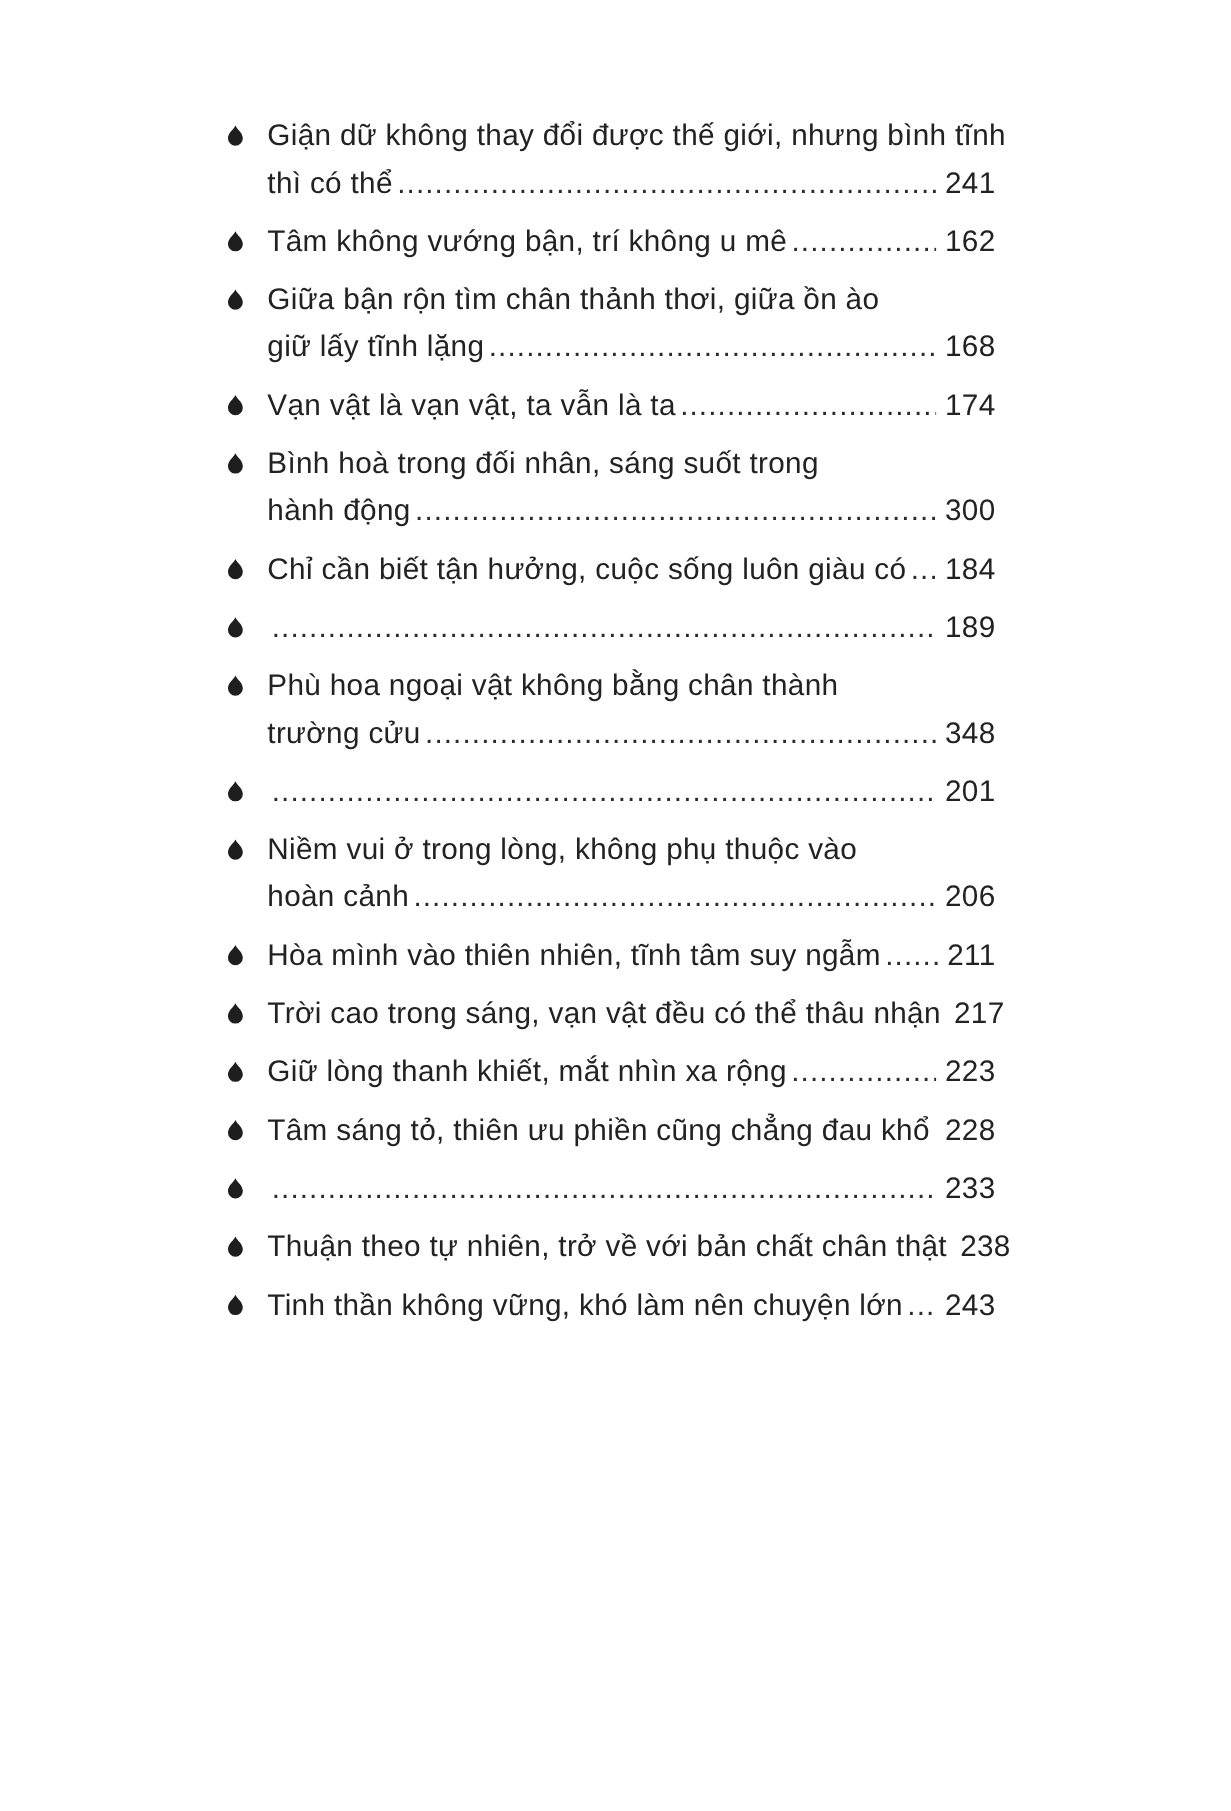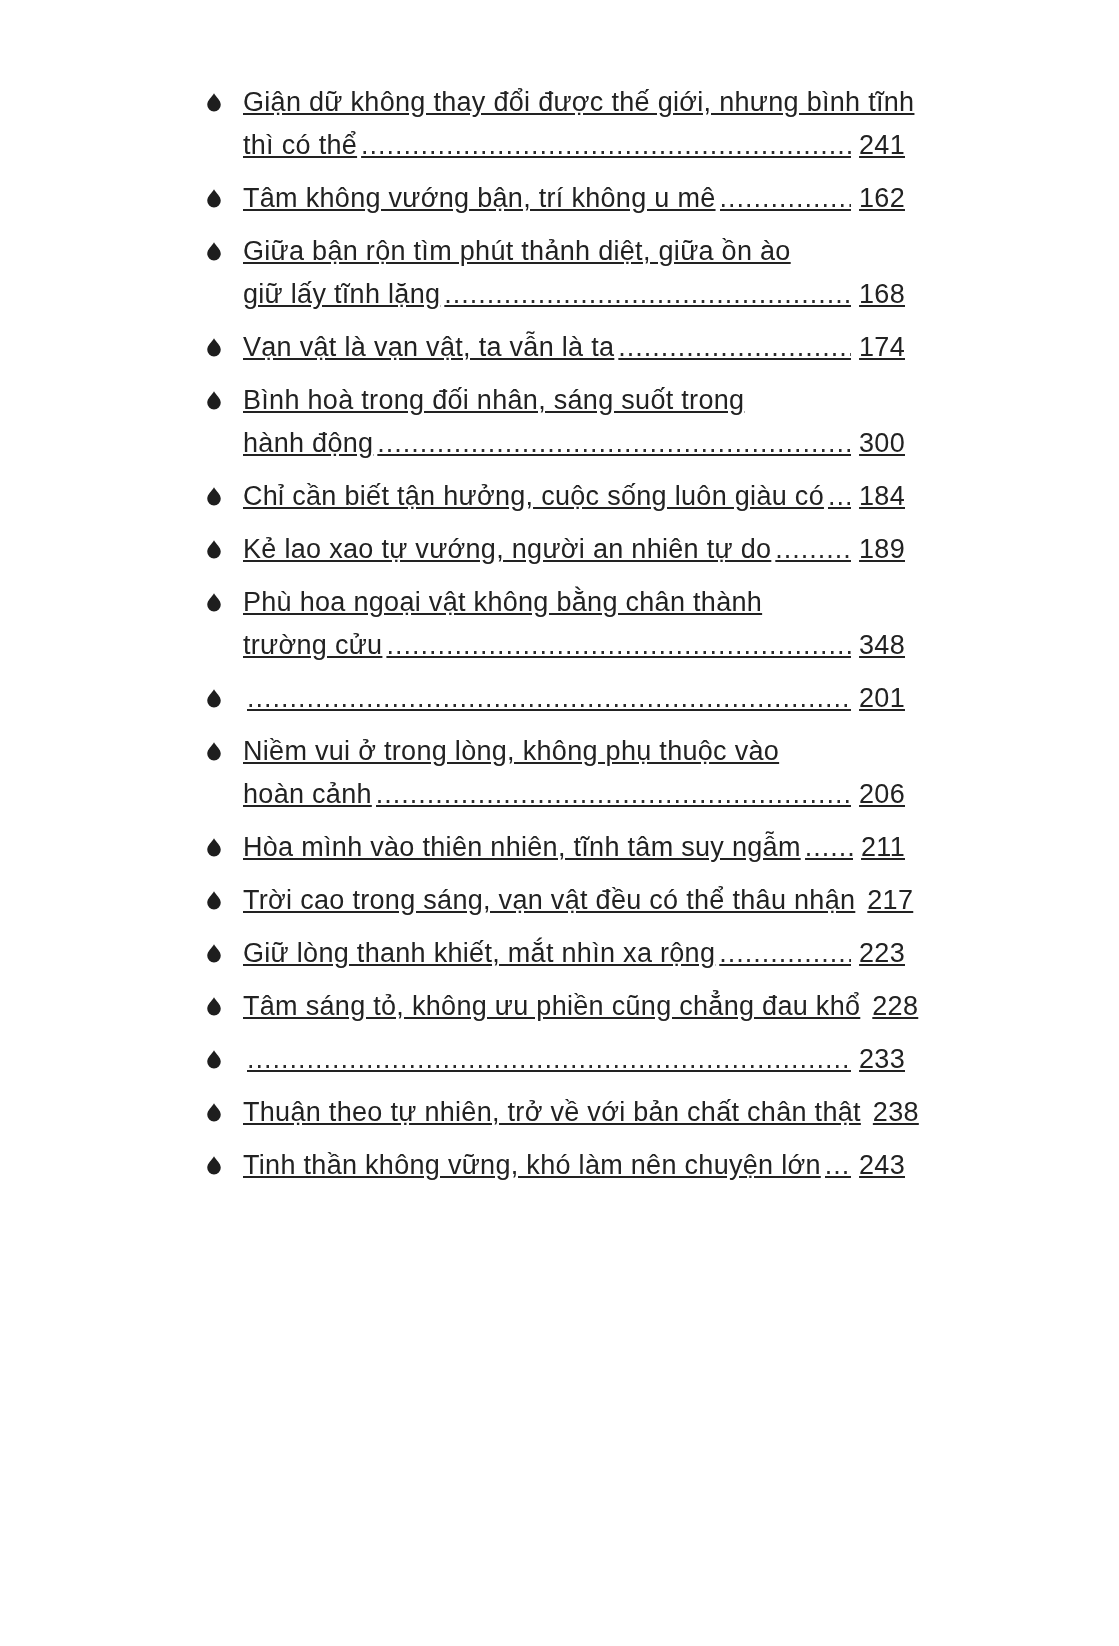--- a/index.html
+++ b/index.html
@@ -8,22 +8,21 @@
     width: 1119px;
     height: 1646px;
     background: #ffffff;
     font-family: "Liberation Sans", "DejaVu Sans", sans-serif;
     color: #222222;
     overflow: hidden;
   }
   .page {
     width: 100%;
     height: 100%;
-    padding: 81px 214px 0 205px;
-    text-decoration: underline;
+    padding: 102px 214px 0 205px;
   }
   .toc {
     display: flex;
     flex-direction: column;
     row-gap: 10px;
   }
   .toc-item {
     display: flex;
     align-items: flex-start;
   }
@@ -104,21 +103,21 @@
   </div>
 
   <div class="toc-item">
     <span class="bullet">
       <svg viewBox="0 0 24 28" xmlns="http://www.w3.org/2000/svg">
         <path d="M12 1.5 C14.8 7 21 10.5 21 17 a9 9 0 1 1 -18 0 C3 10.5 9.2 7 12 1.5 Z" fill="#1e1e1e"></path>
       </svg>
     </span>
     <div class="item-body">
           <div class="line">
-            <span class="title">Giữa bận rộn tìm phút thảnh diệt, giữa ồn ào</span>
+            <span class="title">Giữa bận rộn tìm chân thảnh thơi, giữa ồn ào</span>
           </div>
           <div class="line">
             <span class="title">giữ lấy tĩnh lặng</span>
             <span class="leader">................................................................................................................................................................</span>
             <span class="pageno">168</span>
           </div>
         </div>
   </div>
 
   <div class="toc-item">
@@ -170,21 +169,20 @@
   </div>
 
   <div class="toc-item">
     <span class="bullet">
       <svg viewBox="0 0 24 28" xmlns="http://www.w3.org/2000/svg">
         <path d="M12 1.5 C14.8 7 21 10.5 21 17 a9 9 0 1 1 -18 0 C3 10.5 9.2 7 12 1.5 Z" fill="#1e1e1e"></path>
       </svg>
     </span>
     <div class="item-body">
           <div class="line">
-            <span class="title">Kẻ lao xao tự vướng, người an nhiên tự do</span>
             <span class="leader">................................................................................................................................................................</span>
             <span class="pageno">189</span>
           </div>
         </div>
   </div>
 
   <div class="toc-item">
     <span class="bullet">
       <svg viewBox="0 0 24 28" xmlns="http://www.w3.org/2000/svg">
         <path d="M12 1.5 C14.8 7 21 10.5 21 17 a9 9 0 1 1 -18 0 C3 10.5 9.2 7 12 1.5 Z" fill="#1e1e1e"></path>
@@ -280,21 +278,21 @@
   </div>
 
   <div class="toc-item">
     <span class="bullet">
       <svg viewBox="0 0 24 28" xmlns="http://www.w3.org/2000/svg">
         <path d="M12 1.5 C14.8 7 21 10.5 21 17 a9 9 0 1 1 -18 0 C3 10.5 9.2 7 12 1.5 Z" fill="#1e1e1e"></path>
       </svg>
     </span>
     <div class="item-body">
           <div class="line">
-            <span class="title">Tâm sáng tỏ, không ưu phiền cũng chẳng đau khổ</span>
+            <span class="title">Tâm sáng tỏ, thiên ưu phiền cũng chẳng đau khổ</span>
             <span class="leader">................................................................................................................................................................</span>
             <span class="pageno">228</span>
           </div>
         </div>
   </div>
 
   <div class="toc-item">
     <span class="bullet">
       <svg viewBox="0 0 24 28" xmlns="http://www.w3.org/2000/svg">
         <path d="M12 1.5 C14.8 7 21 10.5 21 17 a9 9 0 1 1 -18 0 C3 10.5 9.2 7 12 1.5 Z" fill="#1e1e1e"></path>

